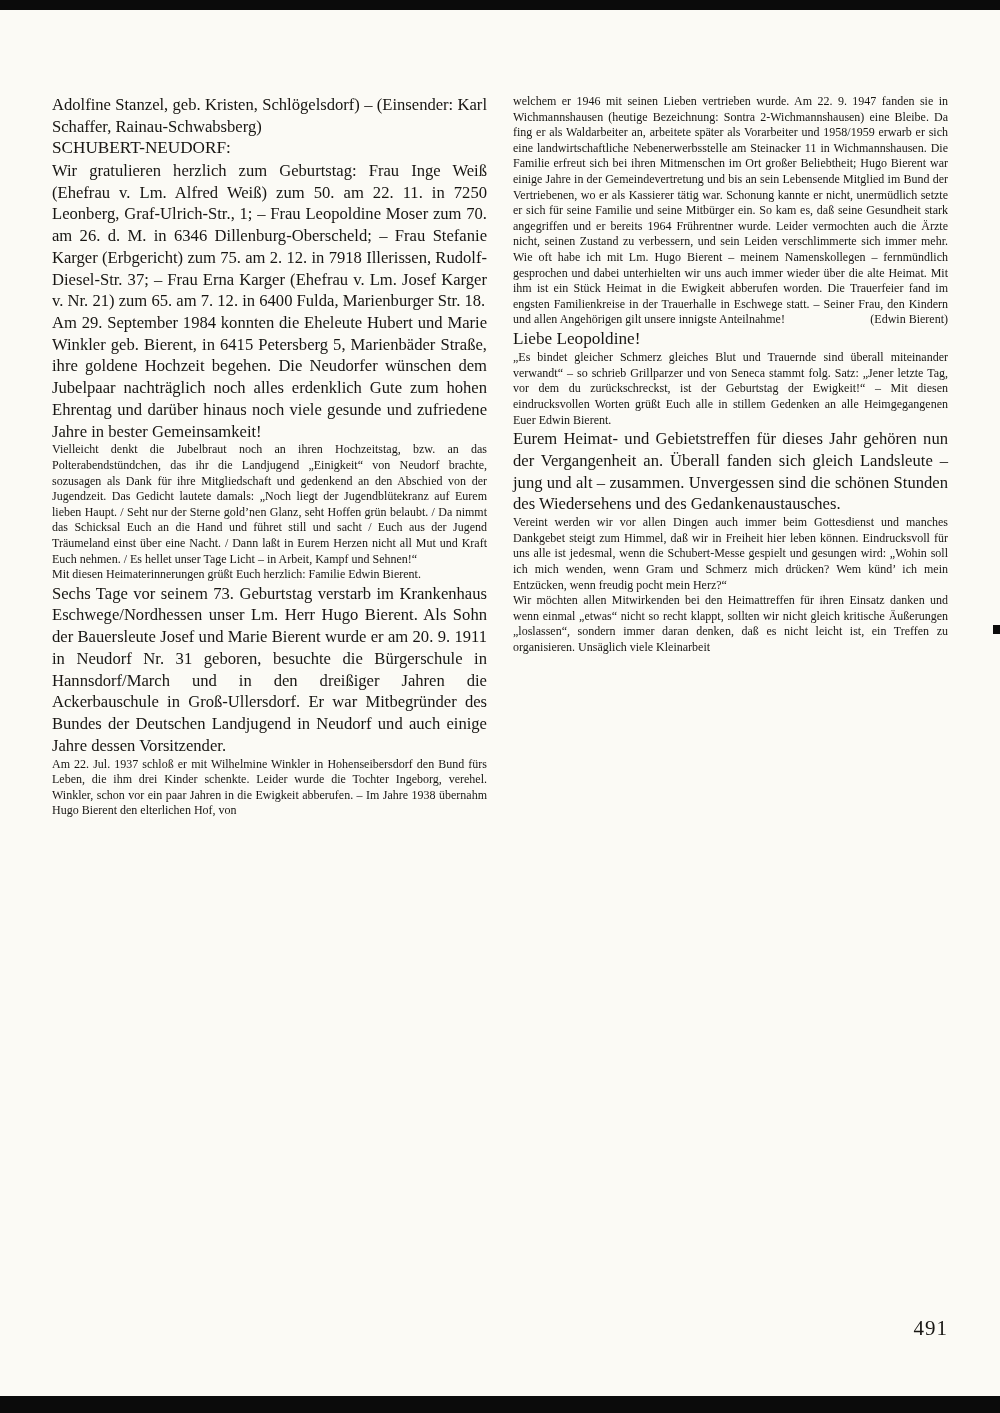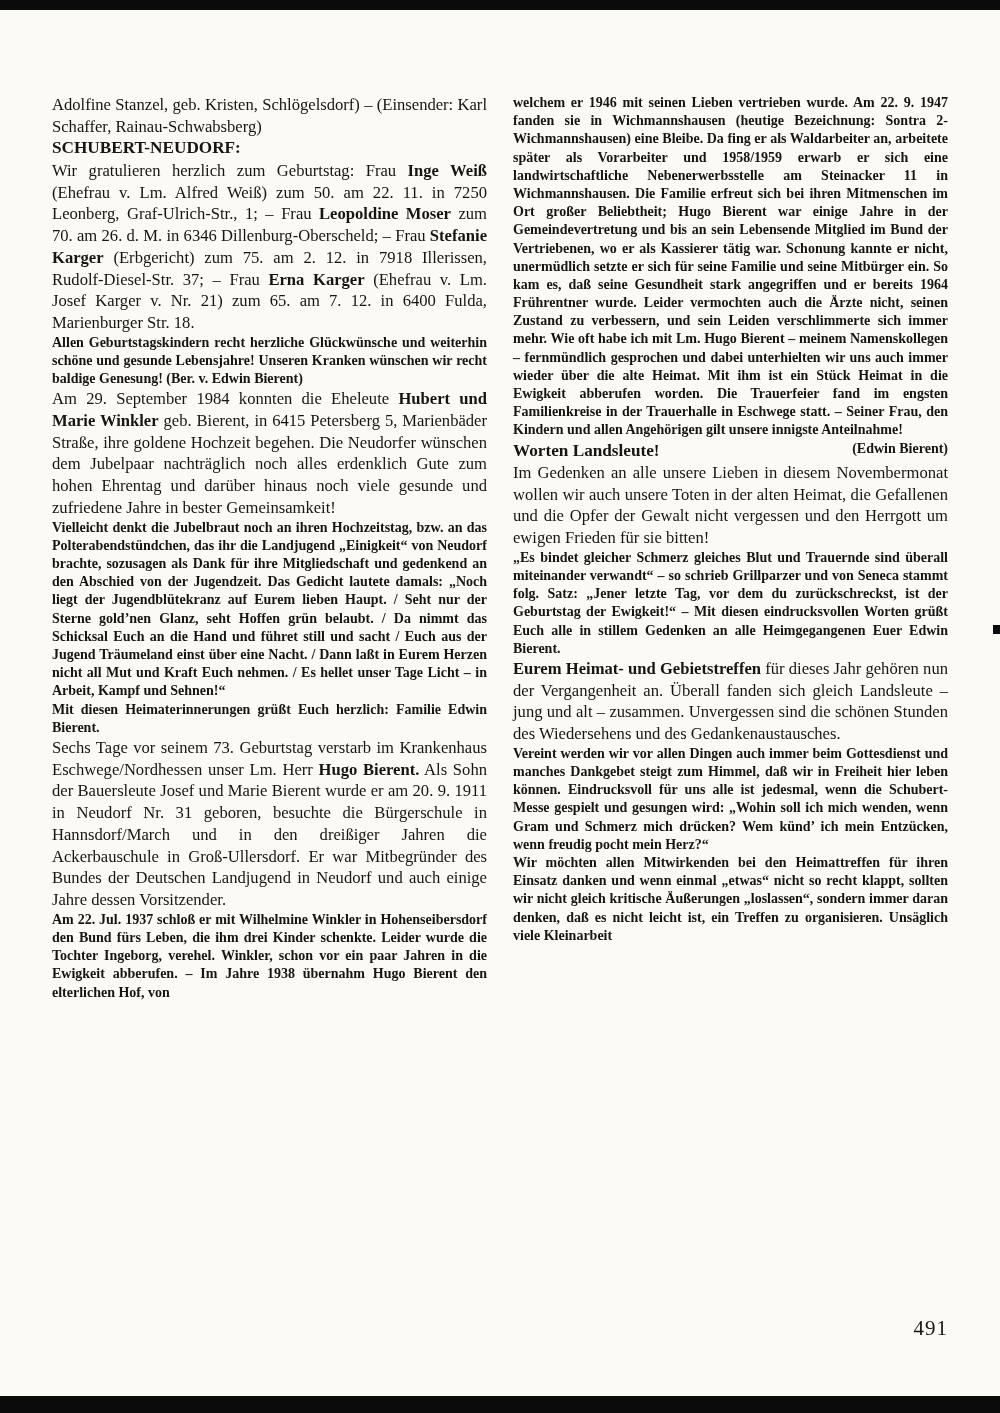--- a/index.html
+++ b/index.html
@@ -18,24 +18,24 @@
   .scan-mark { position: absolute; background: #0b0b0b; }
   .content {
     position: absolute;
     top: 94px; left: 52px; right: 52px;
     display: flex;
     gap: 26px;
   }
   .col { width: 435px; text-align: justify; hyphens: auto; }
   .col p, .col h2 { margin: 0; }
   .para  { font-size: 16.6px; line-height: 1.31; }
-  .small { font-size: 14px; line-height: 1.30; font-weight: bold; }
+  .small { font-size: 12px; line-height: 1.30; }
   .heading { font-size: 17.2px; font-weight: bold; line-height: 1.3; margin: 9px 0 3px 0; }
   .gap { margin-top: 9px; }
-  .bold { font-weight: bold; }
+  .bold { font-weight: normal; }
   .sig-right { float: right; }
   .page-number {
     position: absolute;
     right: 52px; bottom: 72px;
     font-size: 21px;
     letter-spacing: 1px;
     margin-top: 43px;
   }
 </style>
 </head>
@@ -44,31 +44,29 @@
 <div class="page" style="background: rgb(251, 250, 245); color: rgb(23, 21, 18);">
   <div class="scan-bar top"></div>
   <div class="scan-bar bottom"></div>
   <div class="scan-mark" style="right:0; top:625px; width:7px; height:9px;"></div>
 
   <div class="content">
     <div class="col">
         <p class="para"><span>Adolfine Stanzel, geb. Kristen, Schlögelsdorf) – (Einsender: Karl Schaffer, Rainau-Schwabsberg)</span></p>
         <h2 class="heading"><span class="bold">SCHUBERT-NEUDORF:</span></h2>
         <p class="para"><span>Wir gratulieren herzlich zum Geburtstag: Frau </span><span class="bold">Inge Weiß</span><span> (Ehefrau v. Lm. Alfred Weiß) zum 50. am 22. 11. in 7250 Leonberg, Graf-Ulrich-Str., 1; – Frau </span><span class="bold">Leopoldine Moser</span><span> zum 70. am 26. d. M. in 6346 Dillenburg-Oberscheld; – Frau </span><span class="bold">Stefanie Karger</span><span> (Erbgericht) zum 75. am 2. 12. in 7918 Illerissen, Rudolf-Diesel-Str. 37; – Frau </span><span class="bold">Erna Karger</span><span> (Ehefrau v. Lm. Josef Karger v. Nr. 21) zum 65. am 7. 12. in 6400 Fulda, Marienburger Str. 18.</span></p>
-        <p class="small"><span>Allen Geburtstagskindern recht herzliche Glückwünsche und weiterhin schöne und gesunde Lebensjahre! Unseren Kranken wünschen wir recht baldige Genesung! (Ber. v. Edwin Bierent)</span></p>
         <p class="para gap"><span>Am 29. September 1984 konnten die Eheleute </span><span class="bold">Hubert und Marie Winkler</span><span> geb. Bierent, in 6415 Petersberg 5, Marienbäder Straße, ihre goldene Hochzeit begehen. Die Neudorfer wünschen dem Jubelpaar nachträglich noch alles erdenklich Gute zum hohen Ehrentag und darüber hinaus noch viele gesunde und zufriedene Jahre in bester Gemeinsamkeit!</span></p>
         <p class="small"><span>Vielleicht denkt die Jubelbraut noch an ihren Hochzeitstag, bzw. an das Polterabendstündchen, das ihr die Landjugend „Einigkeit“ von Neudorf brachte, sozusagen als Dank für ihre Mitgliedschaft und gedenkend an den Abschied von der Jugendzeit. Das Gedicht lautete damals: „Noch liegt der Jugendblütekranz auf Eurem lieben Haupt. / Seht nur der Sterne gold’nen Glanz, seht Hoffen grün belaubt. / Da nimmt das Schicksal Euch an die Hand und führet still und sacht / Euch aus der Jugend Träumeland einst über eine Nacht. / Dann laßt in Eurem Herzen nicht all Mut und Kraft Euch nehmen. / Es hellet unser Tage Licht – in Arbeit, Kampf und Sehnen!“</span></p>
         <p class="small"><span>Mit diesen Heimaterinnerungen grüßt Euch herzlich: Familie Edwin Bierent.</span></p>
         <p class="para gap"><span>Sechs Tage vor seinem 73. Geburtstag verstarb im Krankenhaus Eschwege/Nordhessen unser Lm. Herr </span><span class="bold">Hugo Bierent.</span><span> Als Sohn der Bauersleute Josef und Marie Bierent wurde er am 20. 9. 1911 in Neudorf Nr. 31 geboren, besuchte die Bürgerschule in Hannsdorf/March und in den dreißiger Jahren die Ackerbauschule in Groß-Ullersdorf. Er war Mitbegründer des Bundes der Deutschen Landjugend in Neudorf und auch einige Jahre dessen Vorsitzender.</span></p>
         <p class="small"><span>Am 22. Jul. 1937 schloß er mit Wilhelmine Winkler in Hohenseibersdorf den Bund fürs Leben, die ihm drei Kinder schenkte. Leider wurde die Tochter Ingeborg, verehel. Winkler, schon vor ein paar Jahren in die Ewigkeit abberufen. – Im Jahre 1938 übernahm Hugo Bierent den elterlichen Hof, von</span></p>
       </div>
     <div class="col">
         <p class="small"><span>welchem er 1946 mit seinen Lieben vertrieben wurde. Am 22. 9. 1947 fanden sie in Wichmannshausen (heutige Bezeichnung: Sontra 2-Wichmannshausen) eine Bleibe. Da fing er als Waldarbeiter an, arbeitete später als Vorarbeiter und 1958/1959 erwarb er sich eine landwirtschaftliche Nebenerwerbsstelle am Steinacker 11 in Wichmannshausen. Die Familie erfreut sich bei ihren Mitmenschen im Ort großer Beliebtheit; Hugo Bierent war einige Jahre in der Gemeindevertretung und bis an sein Lebensende Mitglied im Bund der Vertriebenen, wo er als Kassierer tätig war. Schonung kannte er nicht, unermüdlich setzte er sich für seine Familie und seine Mitbürger ein. So kam es, daß seine Gesundheit stark angegriffen und er bereits 1964 Frührentner wurde. Leider vermochten auch die Ärzte nicht, seinen Zustand zu verbessern, und sein Leiden verschlimmerte sich immer mehr. Wie oft habe ich mit Lm. Hugo Bierent – meinem Namenskollegen – fernmündlich gesprochen und dabei unterhielten wir uns auch immer wieder über die alte Heimat. Mit ihm ist ein Stück Heimat in die Ewigkeit abberufen worden. Die Trauerfeier fand im engsten Familienkreise in der Trauerhalle in Eschwege statt. – Seiner Frau, den Kindern und allen Angehörigen gilt unsere innigste Anteilnahme! </span><span class="sig-right">(Edwin Bierent)</span></p>
-        <h2 class="heading"><span class="bold">Worten Landsleute!</span></h2>
-        <p class="para"><span>Im Gedenken an alle unsere Lieben in diesem Novembermonat wollen wir auch unsere Toten in der alten Heimat, die Gefallenen und die Opfer der Gewalt nicht vergessen und den Herrgott um ewigen Frieden für sie bitten!</span></p>
+        <h2 class="heading"><span class="bold">Liebe Leopoldine!</span></h2>
         <p class="small"><span>„Es bindet gleicher Schmerz gleiches Blut und Trauernde sind überall miteinander verwandt“ – so schrieb Grillparzer und von Seneca stammt folg. Satz: „Jener letzte Tag, vor dem du zurückschreckst, ist der Geburtstag der Ewigkeit!“ – Mit diesen eindrucksvollen Worten grüßt Euch alle in stillem Gedenken an alle Heimgegangenen Euer Edwin Bierent.</span></p>
         <p class="para gap"><span class="bold">Eurem Heimat- und Gebietstreffen</span><span> für dieses Jahr gehören nun der Vergangenheit an. Überall fanden sich gleich Landsleute – jung und alt – zusammen. Unvergessen sind die schönen Stunden des Wiedersehens und des Gedankenaustausches.</span></p>
         <p class="small"><span>Vereint werden wir vor allen Dingen auch immer beim Gottesdienst und manches Dankgebet steigt zum Himmel, daß wir in Freiheit hier leben können. Eindrucksvoll für uns alle ist jedesmal, wenn die Schubert-Messe gespielt und gesungen wird: „Wohin soll ich mich wenden, wenn Gram und Schmerz mich drücken? Wem künd’ ich mein Entzücken, wenn freudig pocht mein Herz?“</span></p>
         <p class="small"><span>Wir möchten allen Mitwirkenden bei den Heimattreffen für ihren Einsatz danken und wenn einmal „etwas“ nicht so recht klappt, sollten wir nicht gleich kritische Äußerungen „loslassen“, sondern immer daran denken, daß es nicht leicht ist, ein Treffen zu organisieren. Unsäglich viele Kleinarbeit</span></p>
       </div>
   </div>
 
   <div class="page-number">491</div>
 </div>
 

